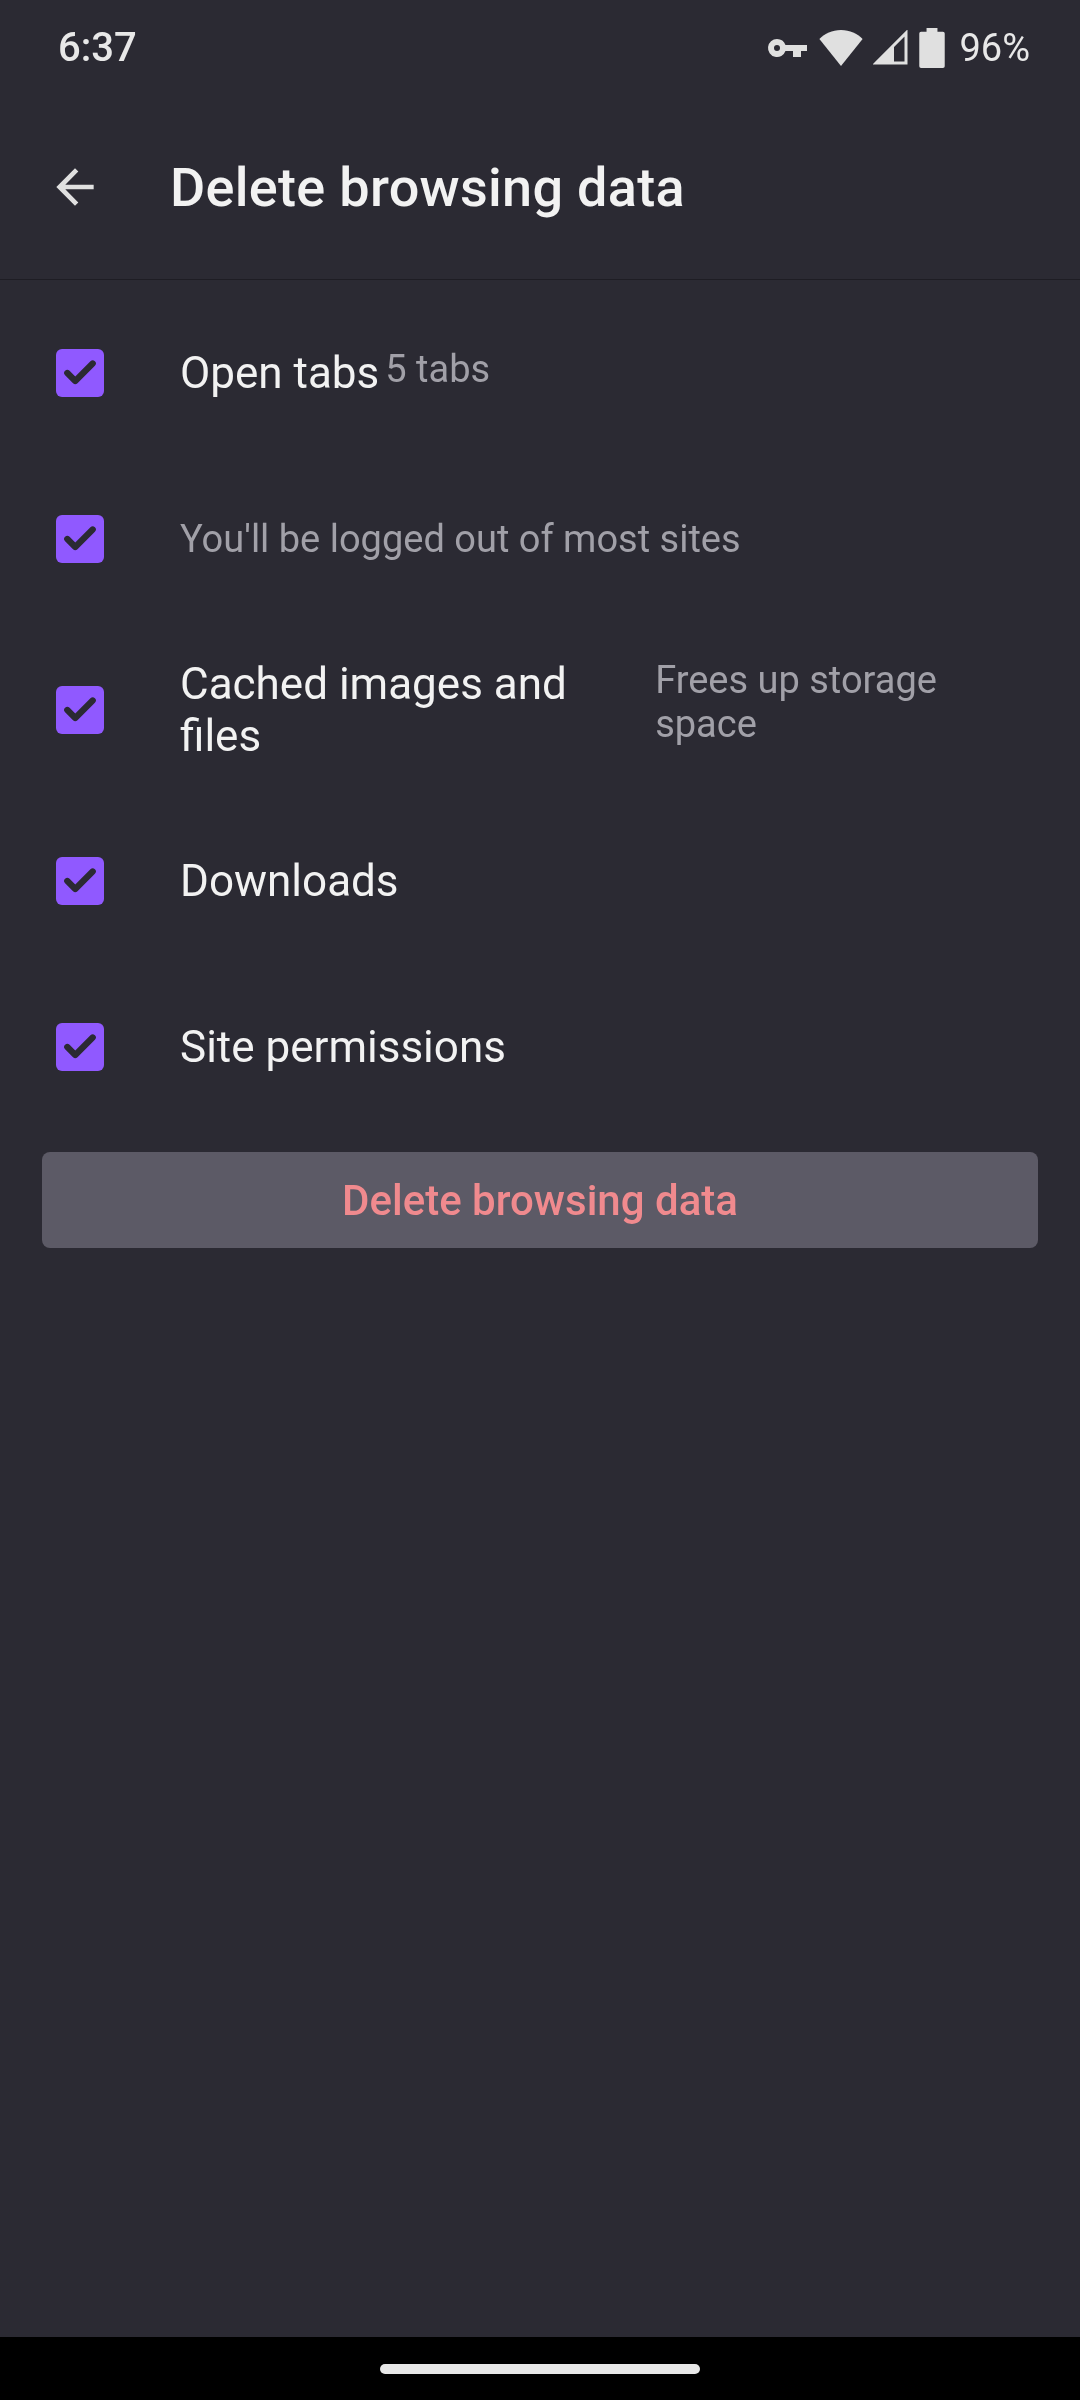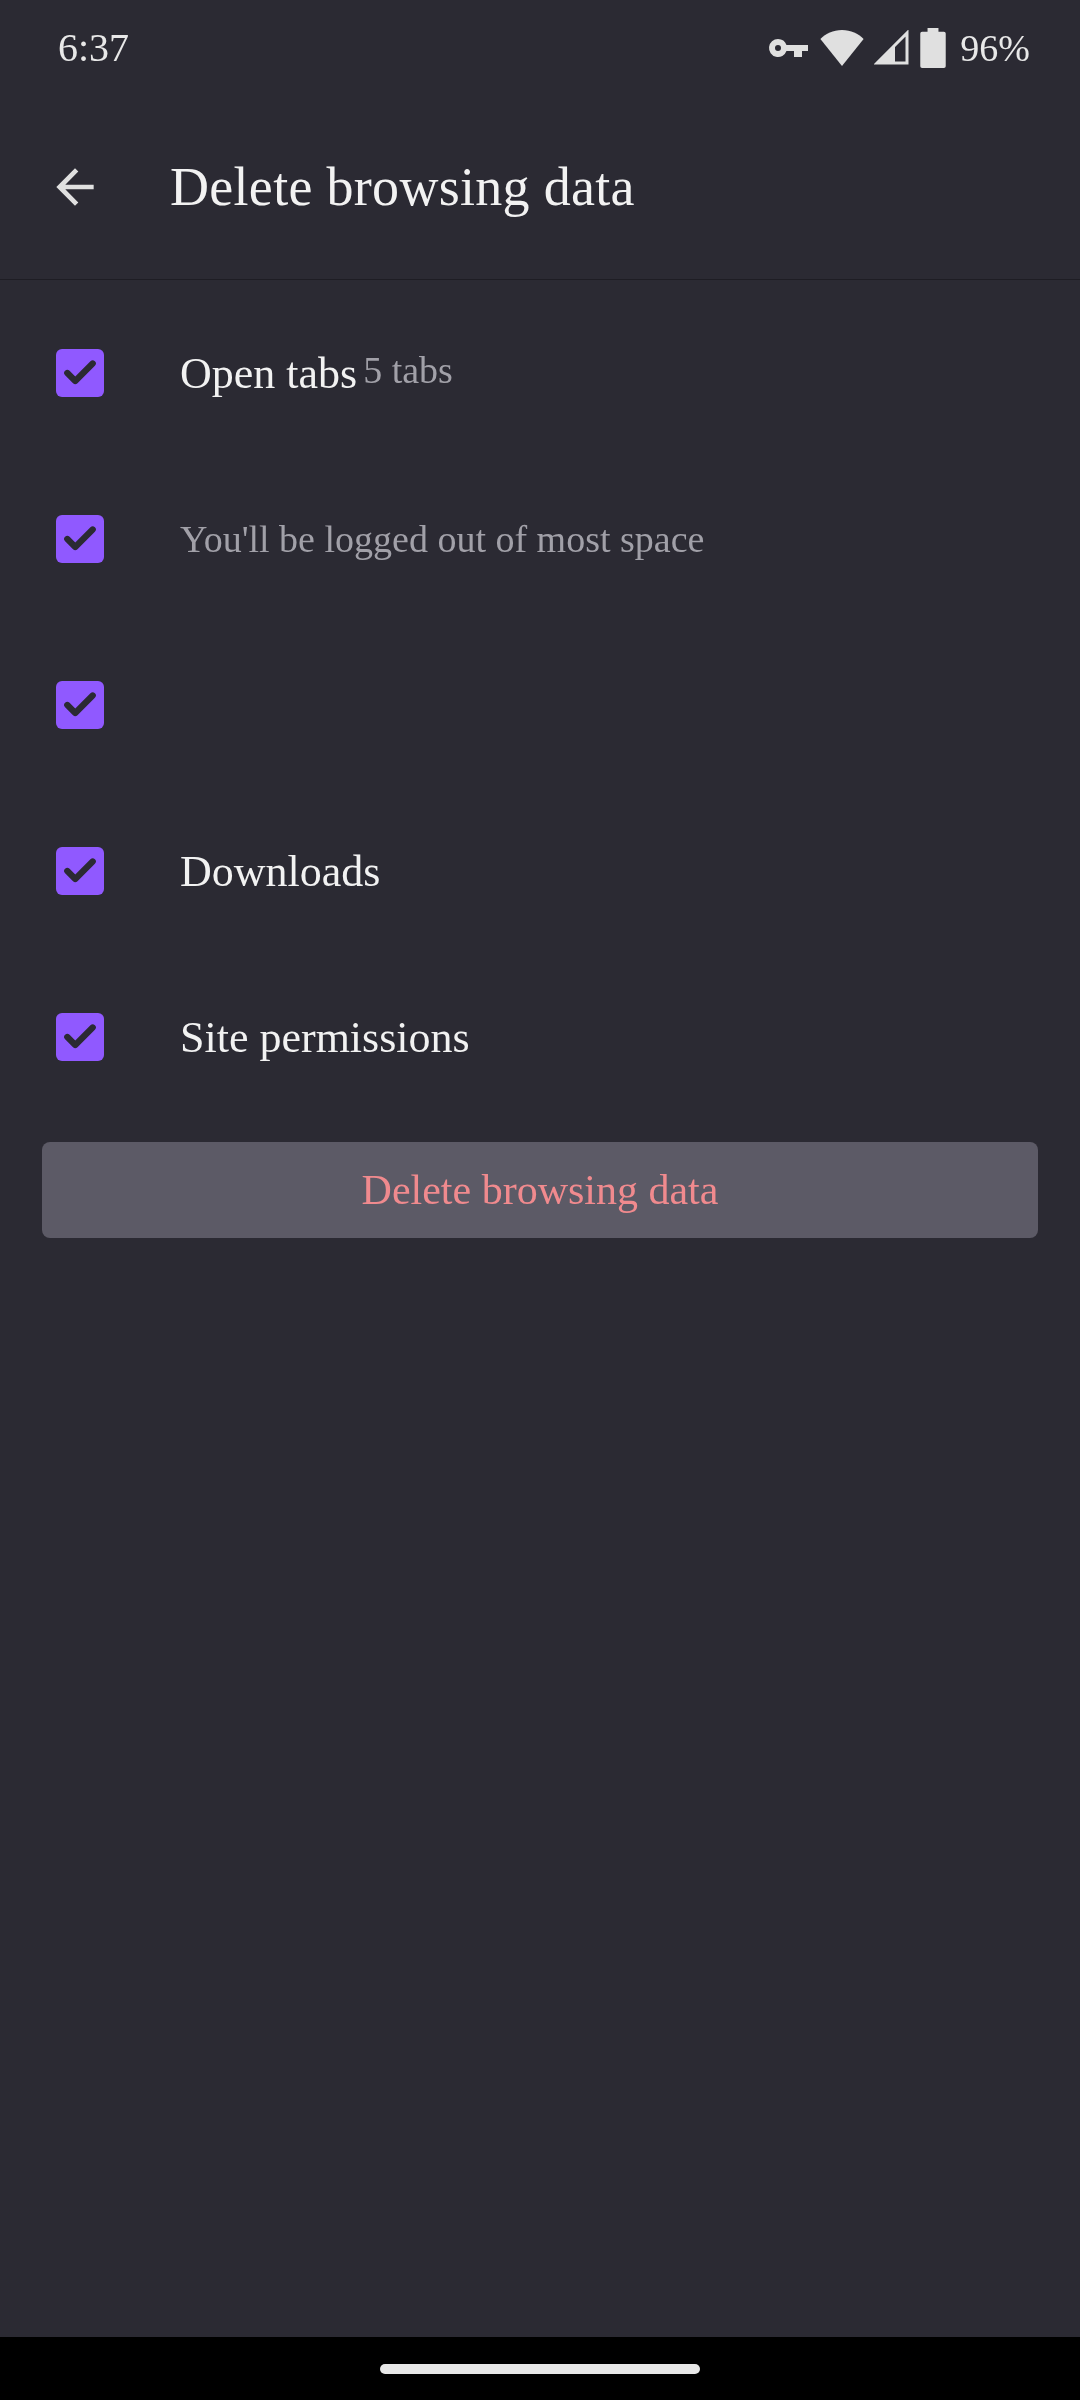--- a/index.html
+++ b/index.html
@@ -12,21 +12,20 @@
       height: 2400px;
       background: #000;
       font-family: -apple-system, BlinkMacSystemFont, 'Segoe UI', Roboto, sans-serif;
       overflow: hidden;
     }
     .screen {
       width: 100%;
       height: 2337px;
       background: #2b2a33;
       position: relative;
-      font-family: Liberation Serif, serif;
     }
     
     .status-bar {
       height: 95px;
       display: flex;
       justify-content: space-between;
       align-items: center;
       padding: 0 50px 0 58px;
       color: #e8e8e8;
     }
@@ -216,29 +215,33 @@
     </div>
 
 
     <div class="option-row">
       <div class="checkbox">
         <svg viewBox="0 0 24 24">
             <path d="M4 12l5 5L20 6"></path>
           </svg>
       </div>
       <div class="option-text">
-        <span class="option-subtitle">You'll be logged out of most space</span>
-      </div>
-    </div>
-
-    <div class="option-row">
-      <div class="checkbox">
-        <svg viewBox="0 0 24 24">
-            <path d="M4 12l5 5L20 6"></path>
-          </svg>
+        <span class="option-subtitle">You'll be logged out of most sites</span>
+      </div>
+    </div>
+
+    <div class="option-row">
+      <div class="checkbox">
+        <svg viewBox="0 0 24 24">
+            <path d="M4 12l5 5L20 6"></path>
+          </svg>
+      </div>
+      <div class="option-text">
+        <span class="option-title">Cached images and files</span>
+        <span class="option-subtitle">Frees up storage space</span>
       </div>
     </div>
 
     <div class="option-row">
       <div class="checkbox">
         <svg viewBox="0 0 24 24">
             <path d="M4 12l5 5L20 6"></path>
           </svg>
       </div>
       <div class="option-text">

